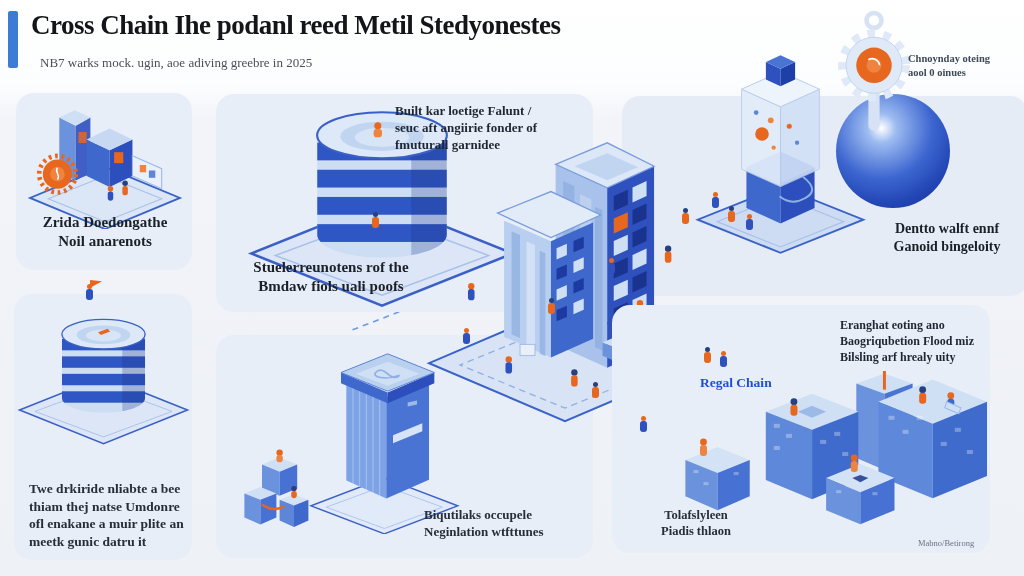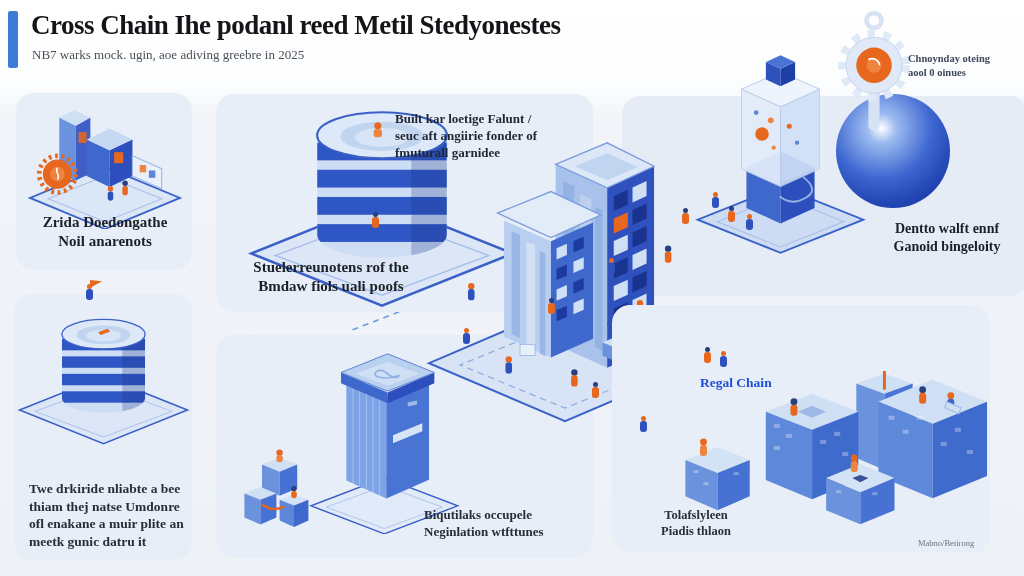--- a/index.html
+++ b/index.html
@@ -4,21 +4,21 @@
 <style>
   html,body{margin:0;padding:0;background:#e9ebef;}
   .stage{
     position:relative;width:1024px;height:576px;overflow:hidden;
     font-family:Liberation Serif, serif;
     background:linear-gradient(180deg,#ffffff 0px,#fcfdfe 84px,#f2f4f9 120px,#eef1f6 100%);
   }
   
   .accent-bar{position:absolute;left:8px;top:11px;width:10px;height:57px;background:#3d7cd6;border-radius:2px;}
   .title{position:absolute;left:31px;top:10px;width:700px;margin:0;font-size:27px;font-weight:800;letter-spacing:-.5px;color:#141518;}
-  .subtitle{position:absolute;left:32px;top:47px;width:640px;margin:0;font-size:13px;font-weight:500;color:#4a4f58;}
+  .subtitle{position:absolute;left:32px;top:47px;width:640px;margin:8px;font-size:13px;font-weight:500;color:#4a4f58;}
   
   .card{position:absolute;background:#e8eef7;border-radius:18px;}
   #card-top-left{left:16px;top:93px;width:176px;height:177px;}
   #card-bottom-left{left:14px;top:294px;width:178px;height:266px;}
   #card-top-middle{left:216px;top:94px;width:377px;height:218px;}
   #card-bottom-middle{left:216px;top:335px;width:377px;height:223px;}
   #card-top-right{left:622px;top:96px;width:406px;height:200px;background:#e6ecf6;}
   #card-bottom-right{left:612px;top:305px;width:378px;height:248px;}
   
   .prelines{white-space:pre-line;}
@@ -144,21 +144,21 @@
         <rect x="158" y="20" width="40" height="150" fill="#1c357f" opacity="0.25"></rect>
       </g>
       <ellipse cx="130" cy="45" rx="62" ry="22" fill="#dde9f8" stroke="#3a60c8" stroke-width="2"></ellipse>
       <ellipse cx="130" cy="46" rx="40" ry="14" fill="#c2d5f0"></ellipse>
       <ellipse cx="130" cy="47" rx="26" ry="9" fill="#d8e5f6"></ellipse>
       <g>
           <circle cx="126" cy="36" r="3.4" fill="#e8671e"></circle>
           <rect x="122" y="39" width="8" height="8" rx="3" fill="#ef8440"></rect>
         </g>
     </svg>
-    <div class="note prelines" style="left:179px;top:16px;width:180px">Built kar loetige Falunt /
+    <div class="note prelines" style="left:179px;top:8px;width:180px">Built kar loetige Falunt /
 seuc aft angiirie fonder of
 fmuturall garnidee</div>
     <div class="caption prelines" style="left:10px;top:164px;width:210px">Stuelerreunotens rof the
 Bmdaw fiols uali poofs</div>
   </section>
 
   <section class="card" id="card-bottom-middle">
     <svg style="left:85px;top:12px" width="160" height="187" viewBox="0 0 240 280">
       <path d="M125,196 L235,238 L125,280 L15,238 Z" fill="#e0eaf8" stroke="#3a60c8" stroke-width="2.2"></path>
       <path d="M125,208 L212,240 L125,272 L38,240 Z" fill="none" stroke="#a9c0ea" stroke-width="1.3"></path>
@@ -297,20 +297,23 @@
       <circle cx="240" cy="208" r="3.4" fill="#e8671e"></circle>
         <rect x="236.5" y="211" width="7" height="12" rx="3" fill="#3f68cc"></rect>
       <circle cx="270" cy="150" r="3.4" fill="#27407f"></circle>
         <rect x="266.5" y="153" width="7" height="12" rx="3" fill="#e8671e"></rect>
       <circle cx="60" cy="190" r="3.4" fill="#e8671e"></circle>
         <rect x="56.5" y="193" width="7" height="12" rx="3" fill="#2e51be"></rect>
     </g>
   </svg>
 
   <section class="card" id="card-bottom-right">
+    <div class="note prelines" style="left:228px;top:13px;width:150px;font-size:12px">Eranghat eoting ano
+Baogriqubetion Flood miz
+Bilsling arf hrealy uity</div>
     <div class="label" style="left:88px;top:70px">Regal Chain</div>
     <svg style="left:3px;top:66px" width="372" height="172" viewBox="0 0 370 170">
 
       <path d="M70,88 L102,75 L134,88 L102,101 Z" fill="#d4e2f5"></path>
       <path d="M70,88 L70,124 L102,138 L102,101 Z" fill="#6b92dc"></path>
       <path d="M102,101 L102,138 L134,124 L134,88 Z" fill="#4771d2"></path>
 
       <path d="M240,12 L268,2 L296,12 L268,22 Z" fill="#cfe0f5"></path>
       <path d="M240,12 L240,86 L268,98 L268,22 Z" fill="#6b92dc"></path>
       <path d="M268,22 L268,98 L296,86 L296,12 Z" fill="#4a74d4"></path>

